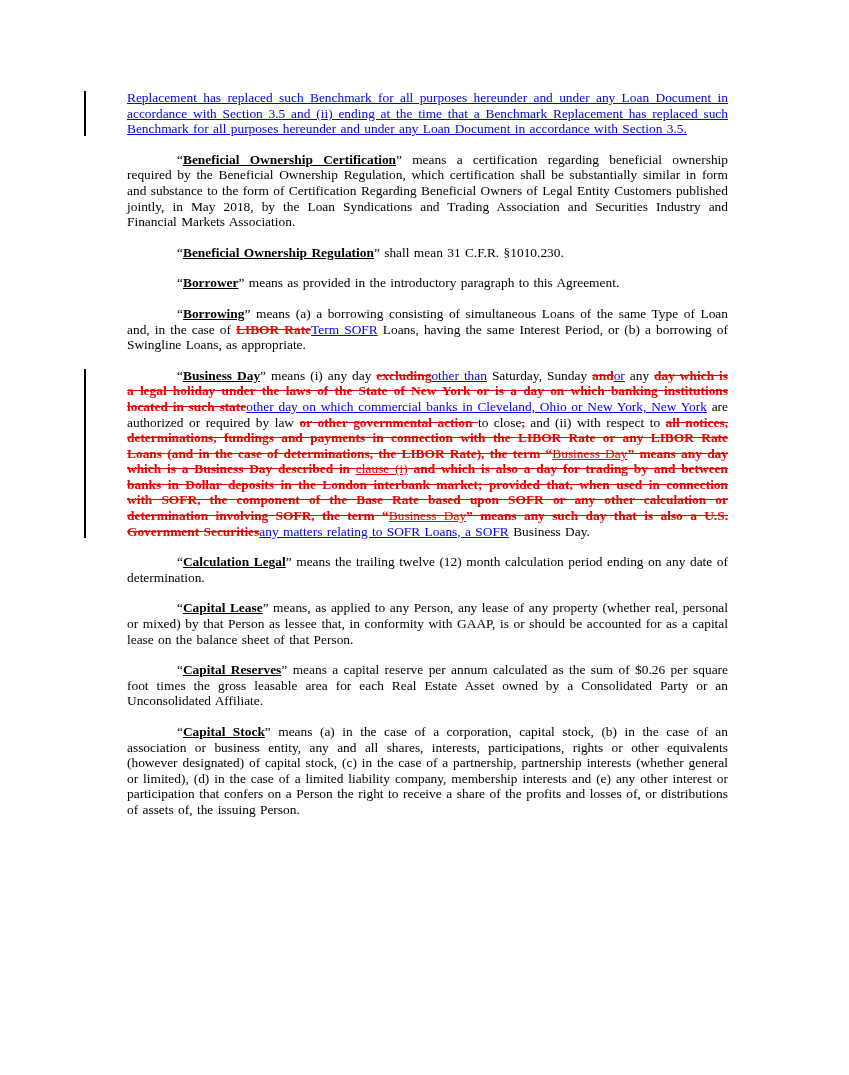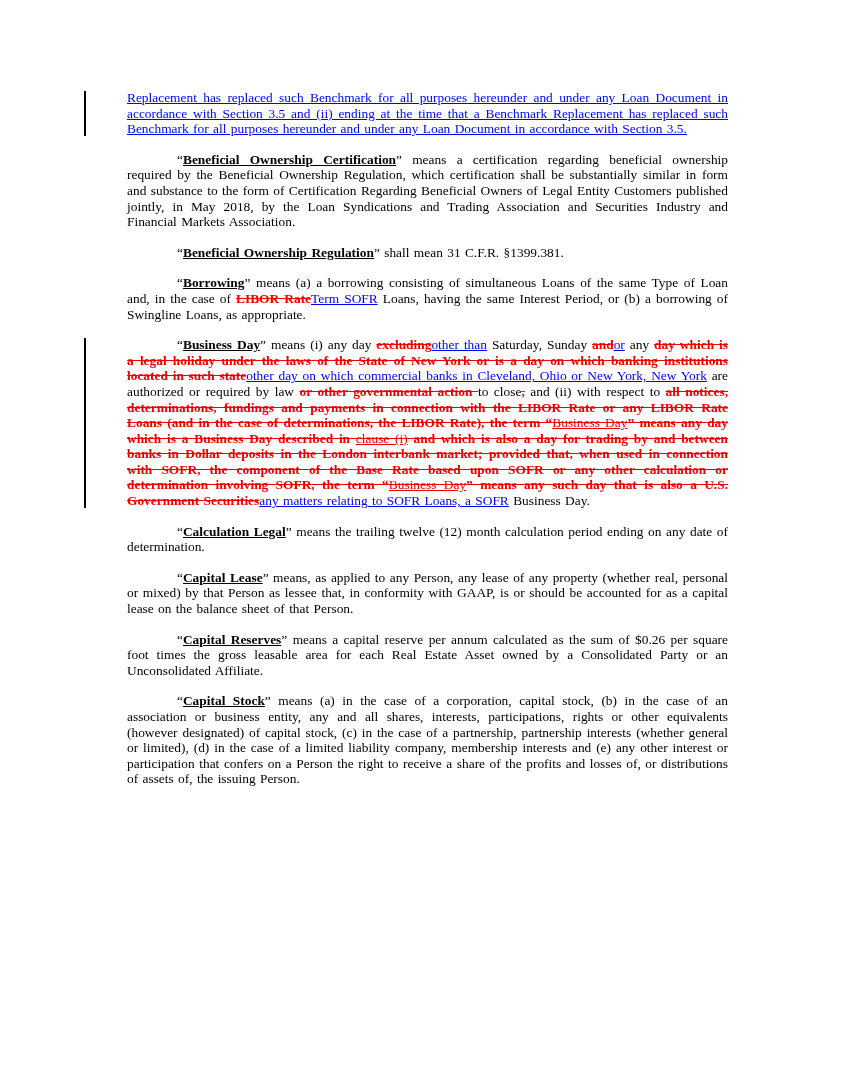--- a/index.html
+++ b/index.html
@@ -64,21 +64,22 @@
     background: #1a1a1a;
   }
 </style>
 </head>
 <body>
 
 <div class="page">
   <div class="text-block">
       <div class="para"><div class="bar"></div><span class="run-ins">Replacement has replaced such Benchmark for all purposes hereunder and under any Loan Document in accordance with Section 3.5 and (ii) ending at the time that a Benchmark Replacement has replaced such Benchmark for all purposes hereunder and under any Loan Document in accordance with Section 3.5.</span></div>
       <div class="para indent"><span class="run-n">“</span><span class="run-t">Beneficial Ownership Certification</span><span class="run-n">” means a certification regarding beneficial ownership required by the Beneficial Ownership Regulation, which certification shall be substantially similar in form and substance to the form of Certification Regarding Beneficial Owners of Legal Entity Customers published jointly, in May 2018, by the Loan Syndications and Trading Association and Securities Industry and Financial Markets Association.</span></div>
-      <div class="para indent"><span class="run-n">“</span><span class="run-t">Beneficial Ownership Regulation</span><span class="run-n">” shall mean 31 C.F.R. §1399.381.</span></div>
+      <div class="para indent"><span class="run-n">“</span><span class="run-t">Beneficial Ownership Regulation</span><span class="run-n">” shall mean 31 C.F.R. §1010.230.</span></div>
+      <div class="para indent"><span class="run-n">“</span><span class="run-t">Borrower</span><span class="run-n">” means as provided in the introductory paragraph to this Agreement.</span></div>
       <div class="para indent"><span class="run-n">“</span><span class="run-t">Borrowing</span><span class="run-n">” means (a) a borrowing consisting of simultaneous Loans of the same Type of Loan and, in the case of </span><span class="run-del">LIBOR Rate</span><span class="run-ins">Term SOFR</span><span class="run-n"> Loans, having the same Interest Period, or (b) a borrowing of Swingline Loans, as appropriate.</span></div>
       <div class="para indent"><div class="bar"></div><span class="run-n">“</span><span class="run-t">Business Day</span><span class="run-n">” means (i) any day </span><span class="run-del">excluding</span><span class="run-ins">other than</span><span class="run-n"> Saturday, Sunday </span><span class="run-del">and</span><span class="run-ins">or</span><span class="run-n"> any </span><span class="run-del">day which is a legal holiday under the laws of the State of New York or is a day on which banking institutions located in such state</span><span class="run-ins">other day on which commercial banks in Cleveland, Ohio or New York, New York</span><span class="run-n"> are authorized or required by law </span><span class="run-del">or other governmental action </span><span class="run-n">to close</span><span class="run-del">,</span><span class="run-n"> and (ii) with respect to </span><span class="run-del">all notices, determinations, fundings and payments in connection with the LIBOR Rate or any LIBOR Rate Loans (and in the case of determinations, the LIBOR Rate), the term “</span><span class="run-delu">Business Day</span><span class="run-del">” means any day which is a Business Day described in </span><span class="run-delu">clause (i)</span><span class="run-del"> and which is also a day for trading by and between banks in Dollar deposits in the London interbank market; provided that, when used in connection with SOFR, the component of the Base Rate based upon SOFR or any other calculation or determination involving SOFR, the term “</span><span class="run-delu">Business Day</span><span class="run-del">” means any such day that is also a U.S. Government Securities</span><span class="run-ins">any matters relating to SOFR Loans, a SOFR</span><span class="run-n"> Business Day.</span></div>
       <div class="para indent"><span class="run-n">“</span><span class="run-t">Calculation Legal</span><span class="run-n">” means the trailing twelve (12) month calculation period ending on any date of determination.</span></div>
       <div class="para indent"><span class="run-n">“</span><span class="run-t">Capital Lease</span><span class="run-n">” means, as applied to any Person, any lease of any property (whether real, personal or mixed) by that Person as lessee that, in conformity with GAAP, is or should be accounted for as a capital lease on the balance sheet of that Person.</span></div>
       <div class="para indent"><span class="run-n">“</span><span class="run-t">Capital Reserves</span><span class="run-n">” means a capital reserve per annum calculated as the sum of $0.26 per square foot times the gross leasable area for each Real Estate Asset owned by a Consolidated Party or an Unconsolidated Affiliate.</span></div>
       <div class="para indent"><span class="run-n">“</span><span class="run-t">Capital Stock</span><span class="run-n">” means (a) in the case of a corporation, capital stock, (b) in the case of an association or business entity, any and all shares, interests, participations, rights or other equivalents (however designated) of capital stock, (c) in the case of a partnership, partnership interests (whether general or limited), (d) in the case of a limited liability company, membership interests and (e) any other interest or participation that confers on a Person the right to receive a share of the profits and losses of, or distributions of assets of, the issuing Person.</span></div>
     </div>
   <div class="page-number">10</div>
   <div class="footer-rule"></div>
 </div>

